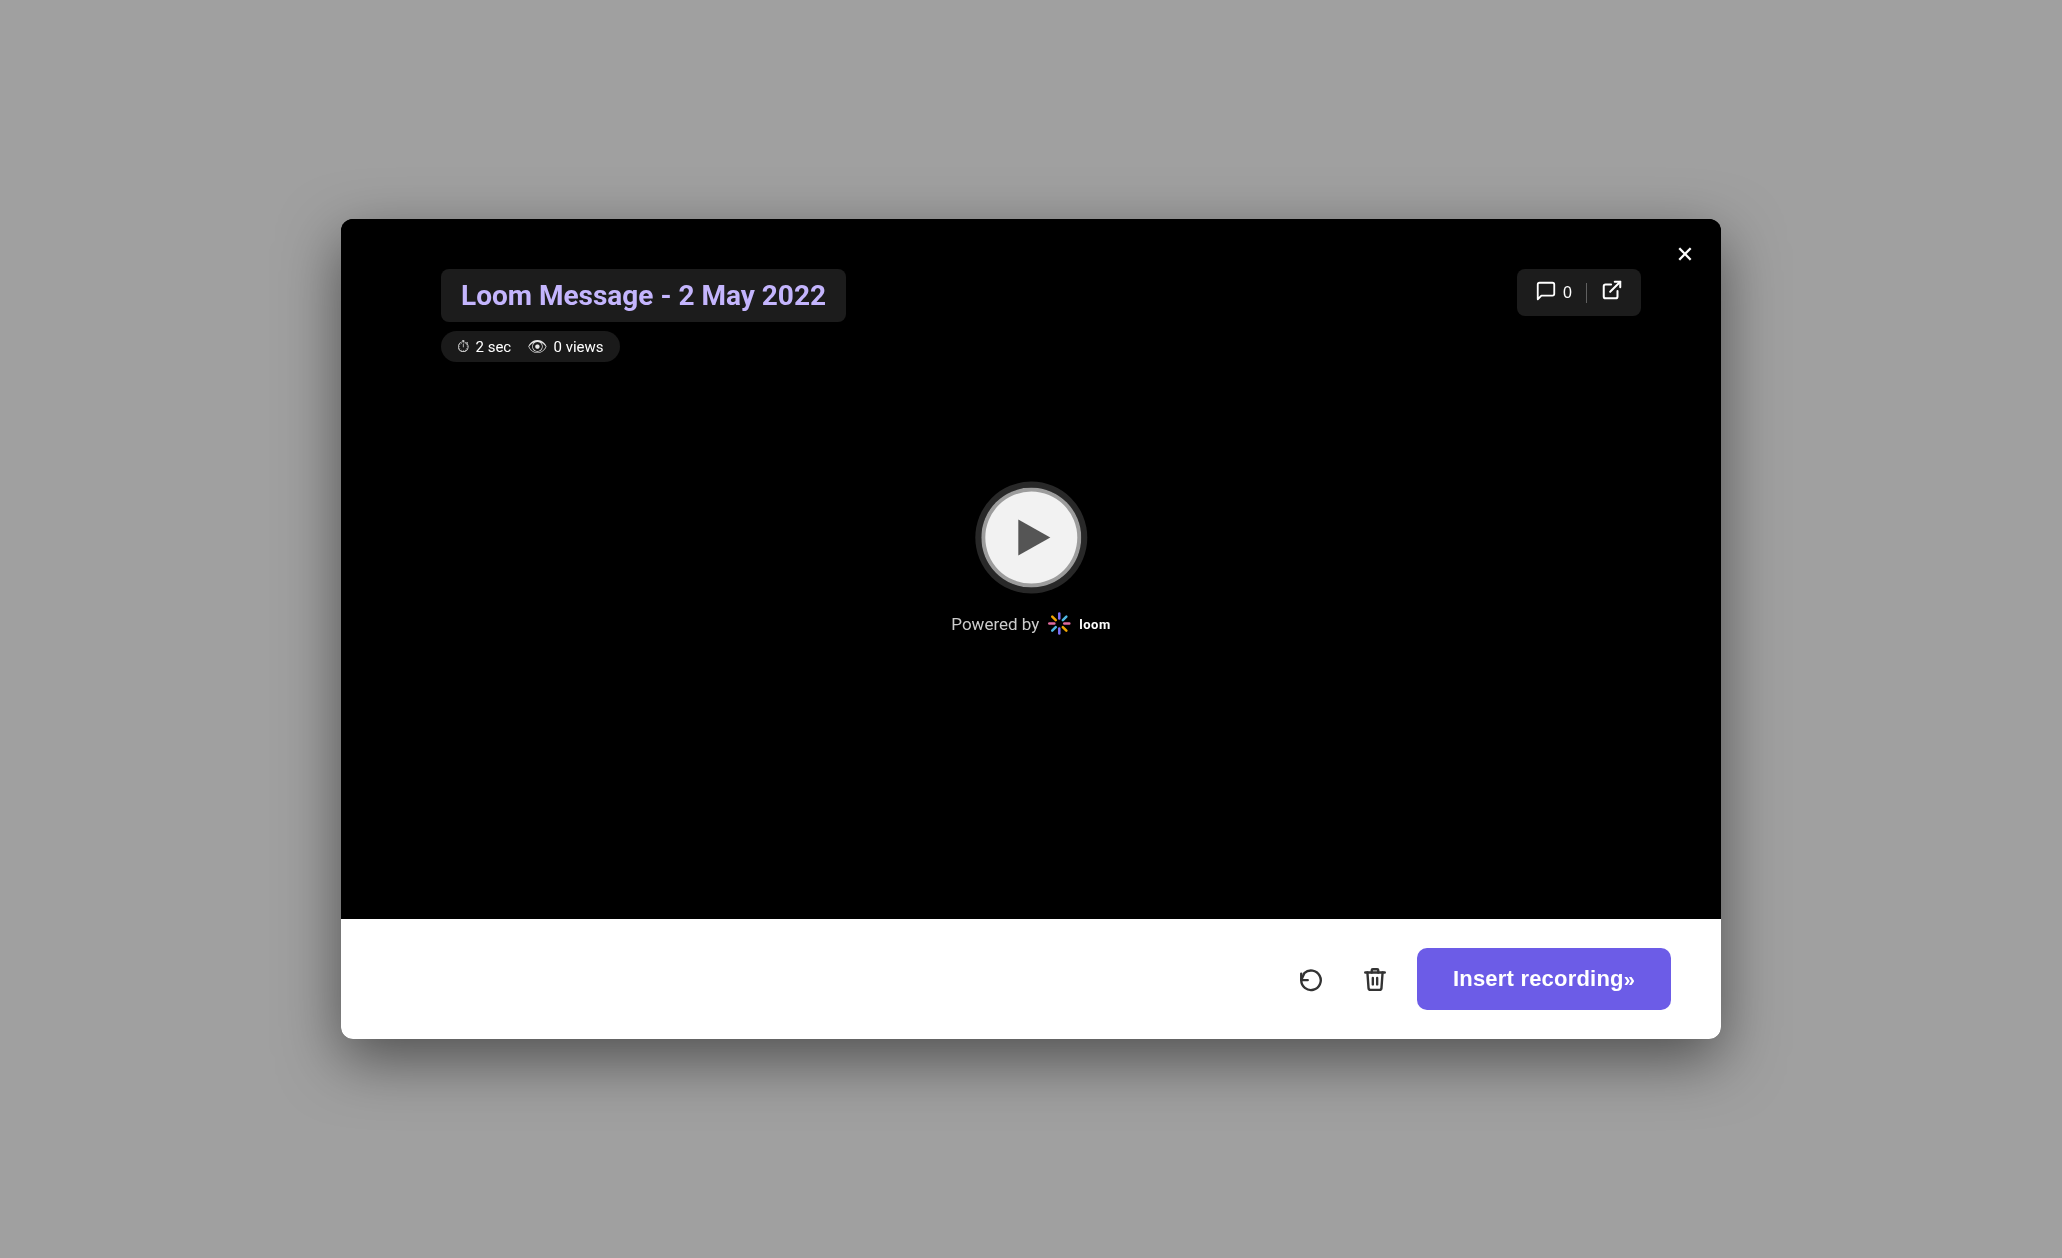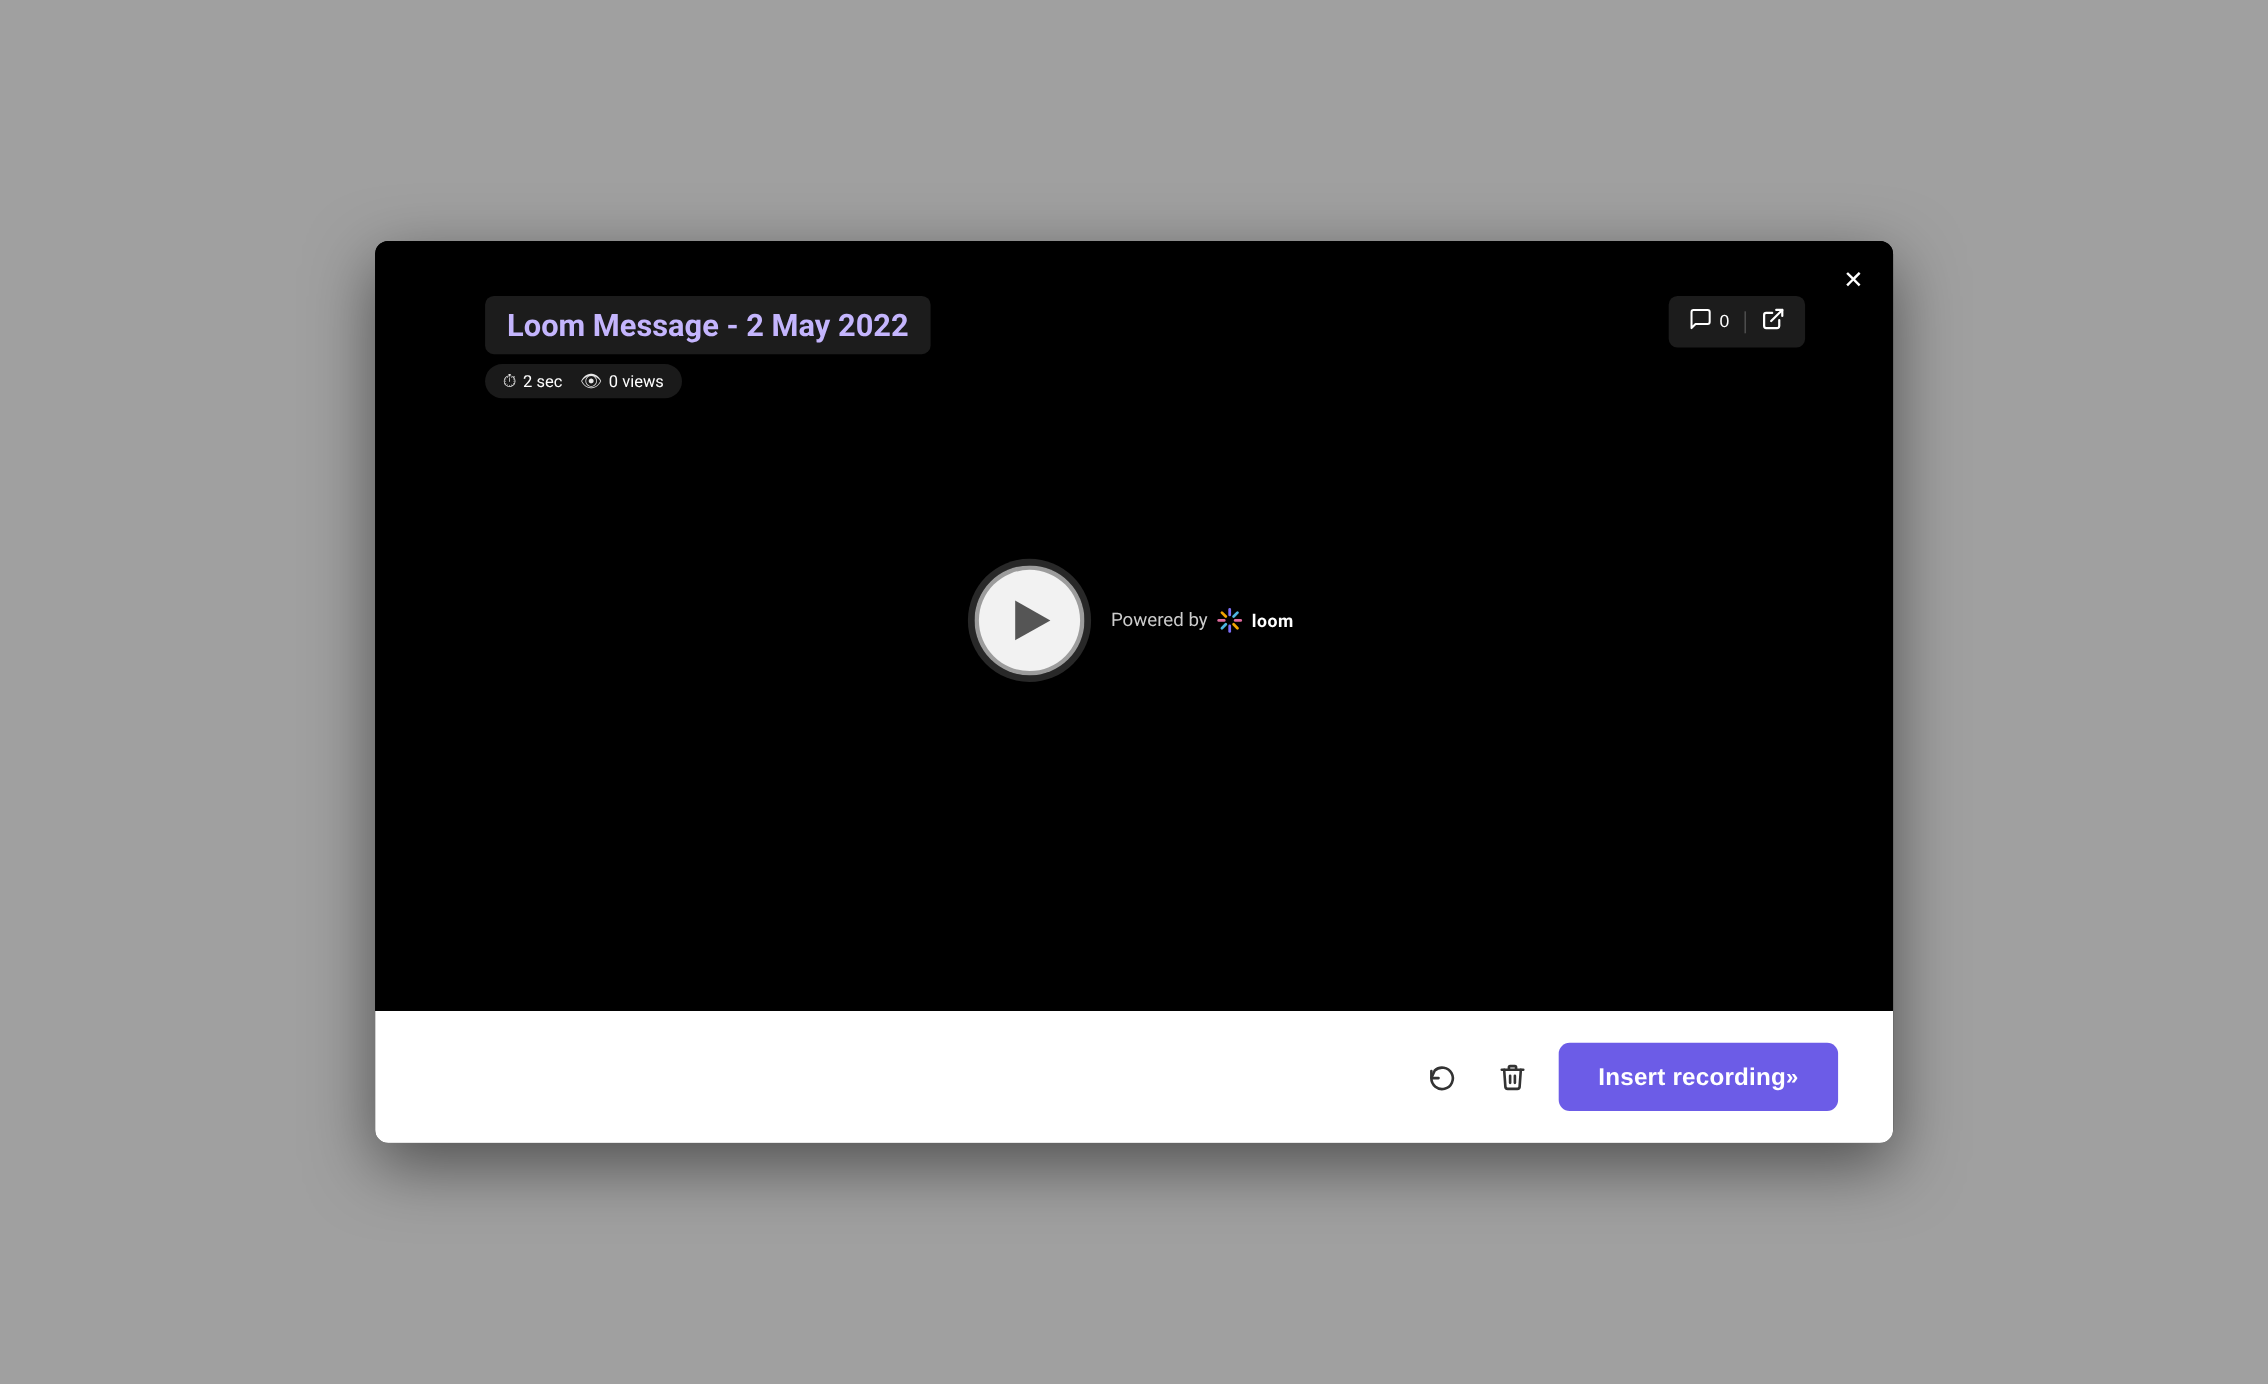--- a/index.html
+++ b/index.html
@@ -122,21 +122,21 @@
       font-size: 18px;
     }
 
     
     .play-area {
       position: absolute;
       top: 50%;
       left: 50%;
       transform: translate(-50%, -55%);
       display: flex;
-      flex-direction: row;
+      flex-direction: column;
       align-items: center;
       gap: 24px;
     }
     .play-circle {
       width: 100px;
       height: 100px;
       border-radius: 50%;
       background: rgba(255,255,255,0.95);
       border: 4px solid rgba(120,120,120,0.7);
       display: flex;
@@ -161,21 +161,21 @@
       display: flex;
       align-items: center;
       gap: 8px;
     }
     .loom-logo-icon {
       display: inline-flex;
       align-items: center;
       justify-content: center;
     }
     .loom-text {
-      font-size: 16px;
+      font-size: 13px;
       font-weight: 700;
       color: #fff;
       letter-spacing: 0.5px;
     }
 
     
     .bottom-bar {
       background: #fff;
       width: 100%;
       height: 120px;

